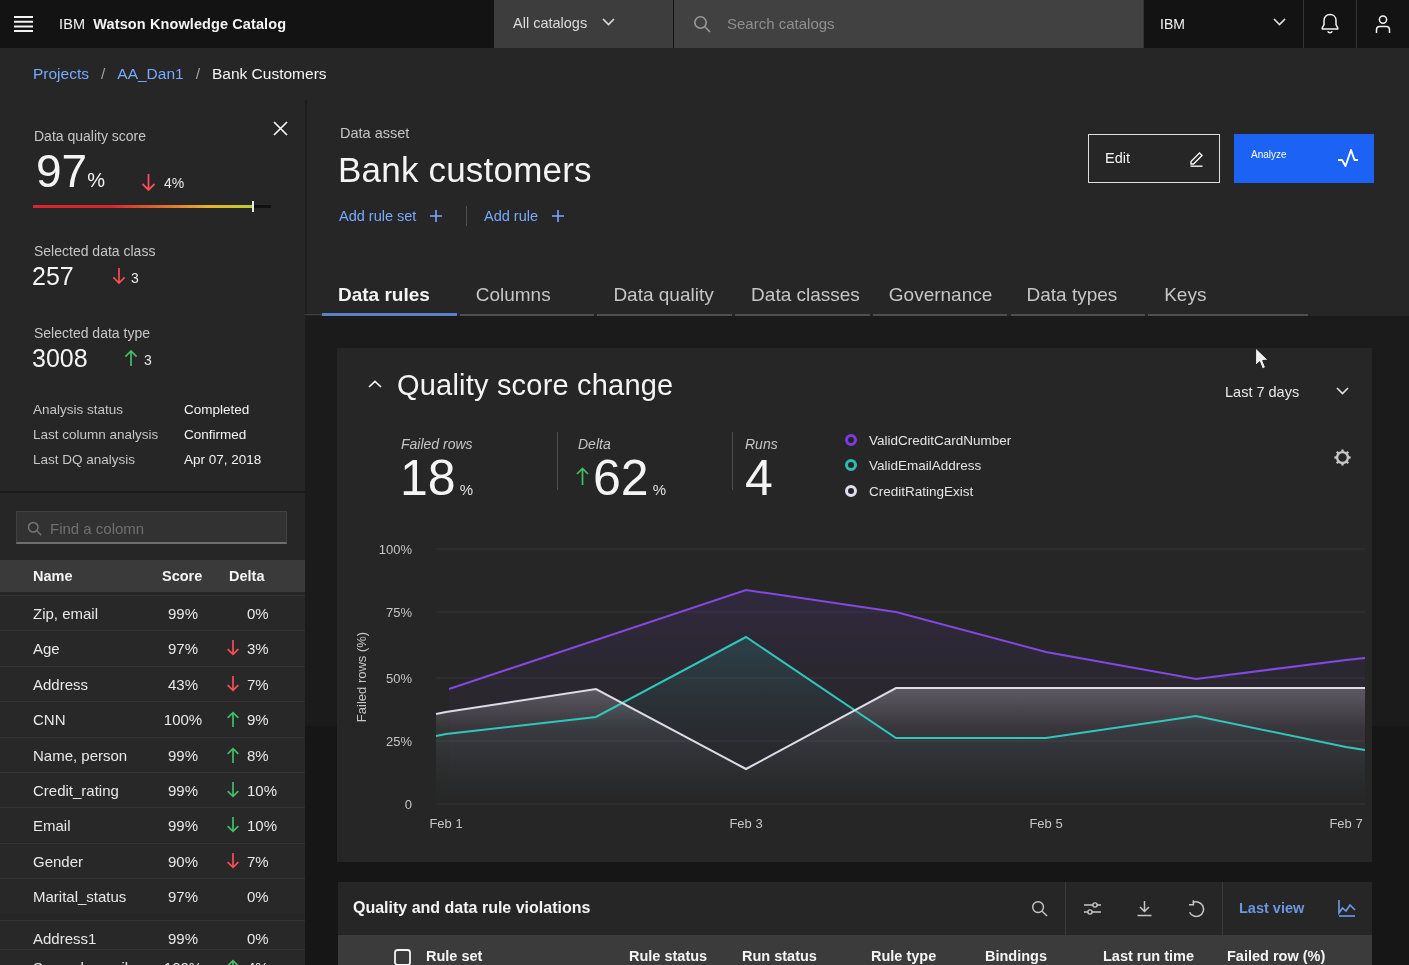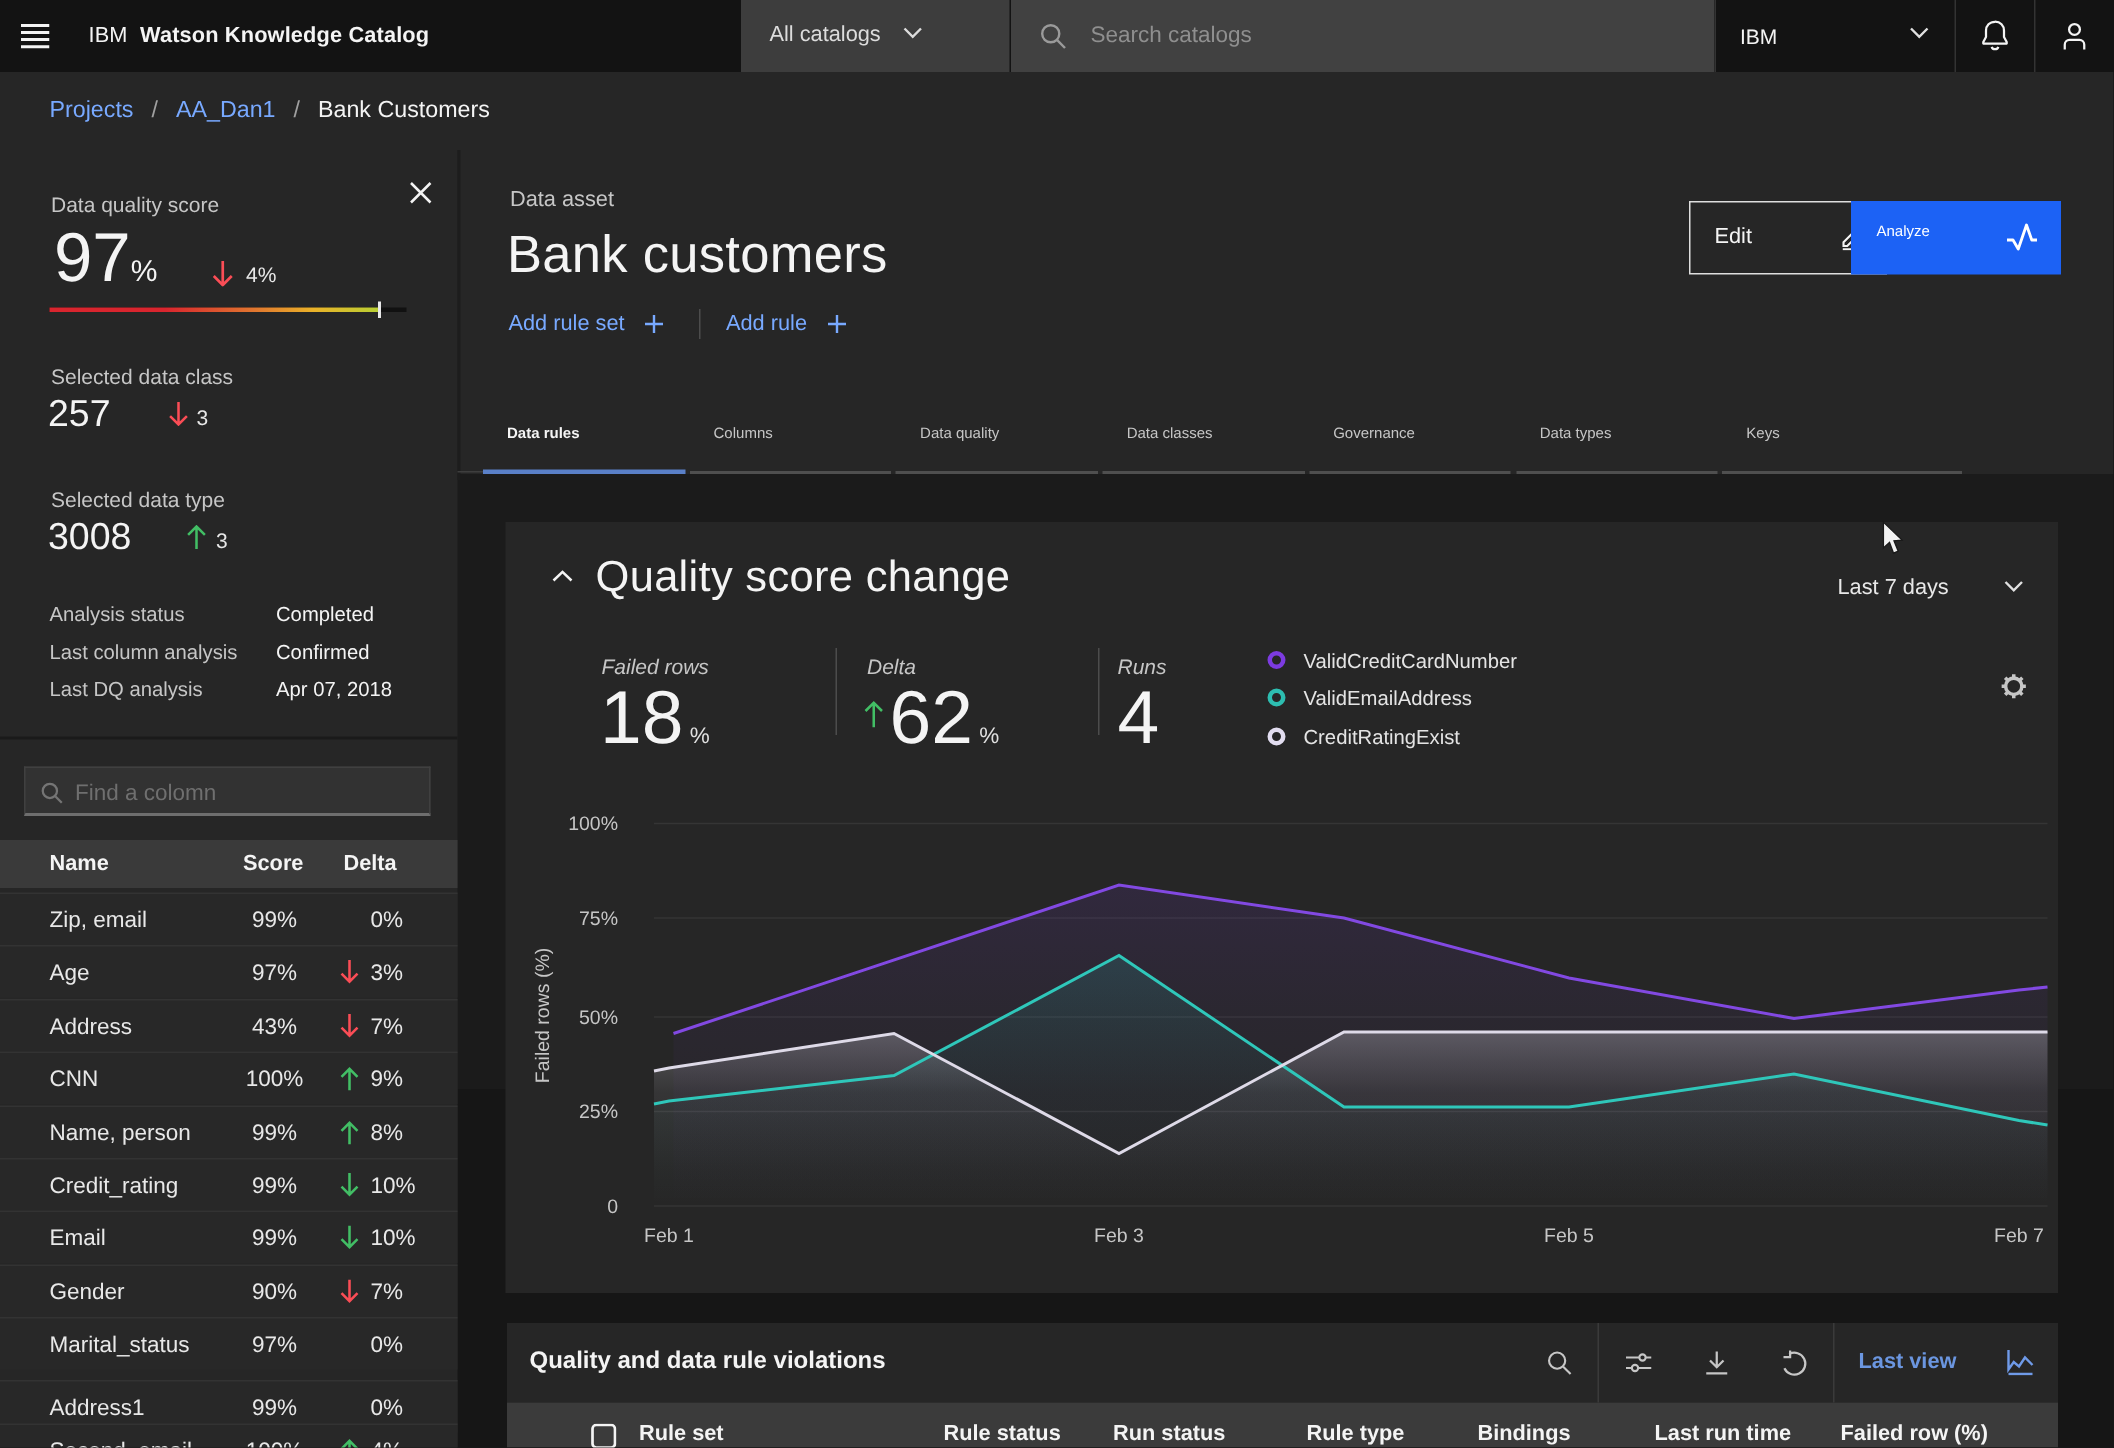--- a/index.html
+++ b/index.html
@@ -42,25 +42,25 @@
 .srow { left:0px; width:305px; height:35px; border-top:1px solid #333; color:#e8e8e8; font-size:15px; background:#282828; }
 .srow .nm { position:absolute; left:33px; top:9px; }
 .srow .sc { position:absolute; left:153px; width:60px; top:9px; text-align:center; }
 .srow .ar { position:absolute; left:226px; top:9px; } .srow .dl { position:absolute; left:247px; top:9px; }
 
 
 #maintop { left:305px; top:100px; width:1104px; height:216px; background:#262626; }
 #asset-l { left:340px; top:125px; color:#c6c6c6; font-size:14.5px; }
 #asset-t { left:338px; top:150px; color:#f4f4f4; font-size:35px; font-weight:300; letter-spacing:.2px; }
 .addlink { color:#78a9ff; font-size:14.5px; }
-#btn-edit { left:1088px; top:134px; width:132px; height:49px; border:1.5px solid #dedede; color:#f4f4f4; font-size:14.5px;margin-left:38px; }
+#btn-edit { left:1088px; top:134px; width:132px; height:49px; border:1.5px solid #dedede; color:#f4f4f4; font-size:14.5px; }
 #btn-analyze { left:1234px; top:134px; width:140px; height:49px; background:#1c62f5; color:#fff; font-size:10px; }
 
 
-.tab { top:268px; height:48px; color:#c6c6c6; font-size:10px; }
+.tab { top:268px; height:48px; color:#c6c6c6; font-size:19px; }
 .tab .tx { position:absolute; left:16px; top:16px; white-space:nowrap; }
 .tab .ul { position:absolute; left:0; bottom:0; width:100%; height:2px; background:#4f4f4f; }
 #tab1 { color:#f4f4f4; font-weight:bold; }
 #tab1 .ul { height:3px; background:#5a80c8; }
 
 
 #card { left:337px; top:348px; width:1035px; height:514px; background:#262626; }
 #card h2 { position:absolute; left:60px; top:21px; color:#f4f4f4; font-size:29px; font-weight:300; letter-spacing:.2px; }
 #last7 { position:absolute; left:888px; top:36px; color:#e8e8e8; font-size:14.5px; }
 .statlab { position:absolute; color:#c6c6c6; font-size:14px;font-style:italic; }

